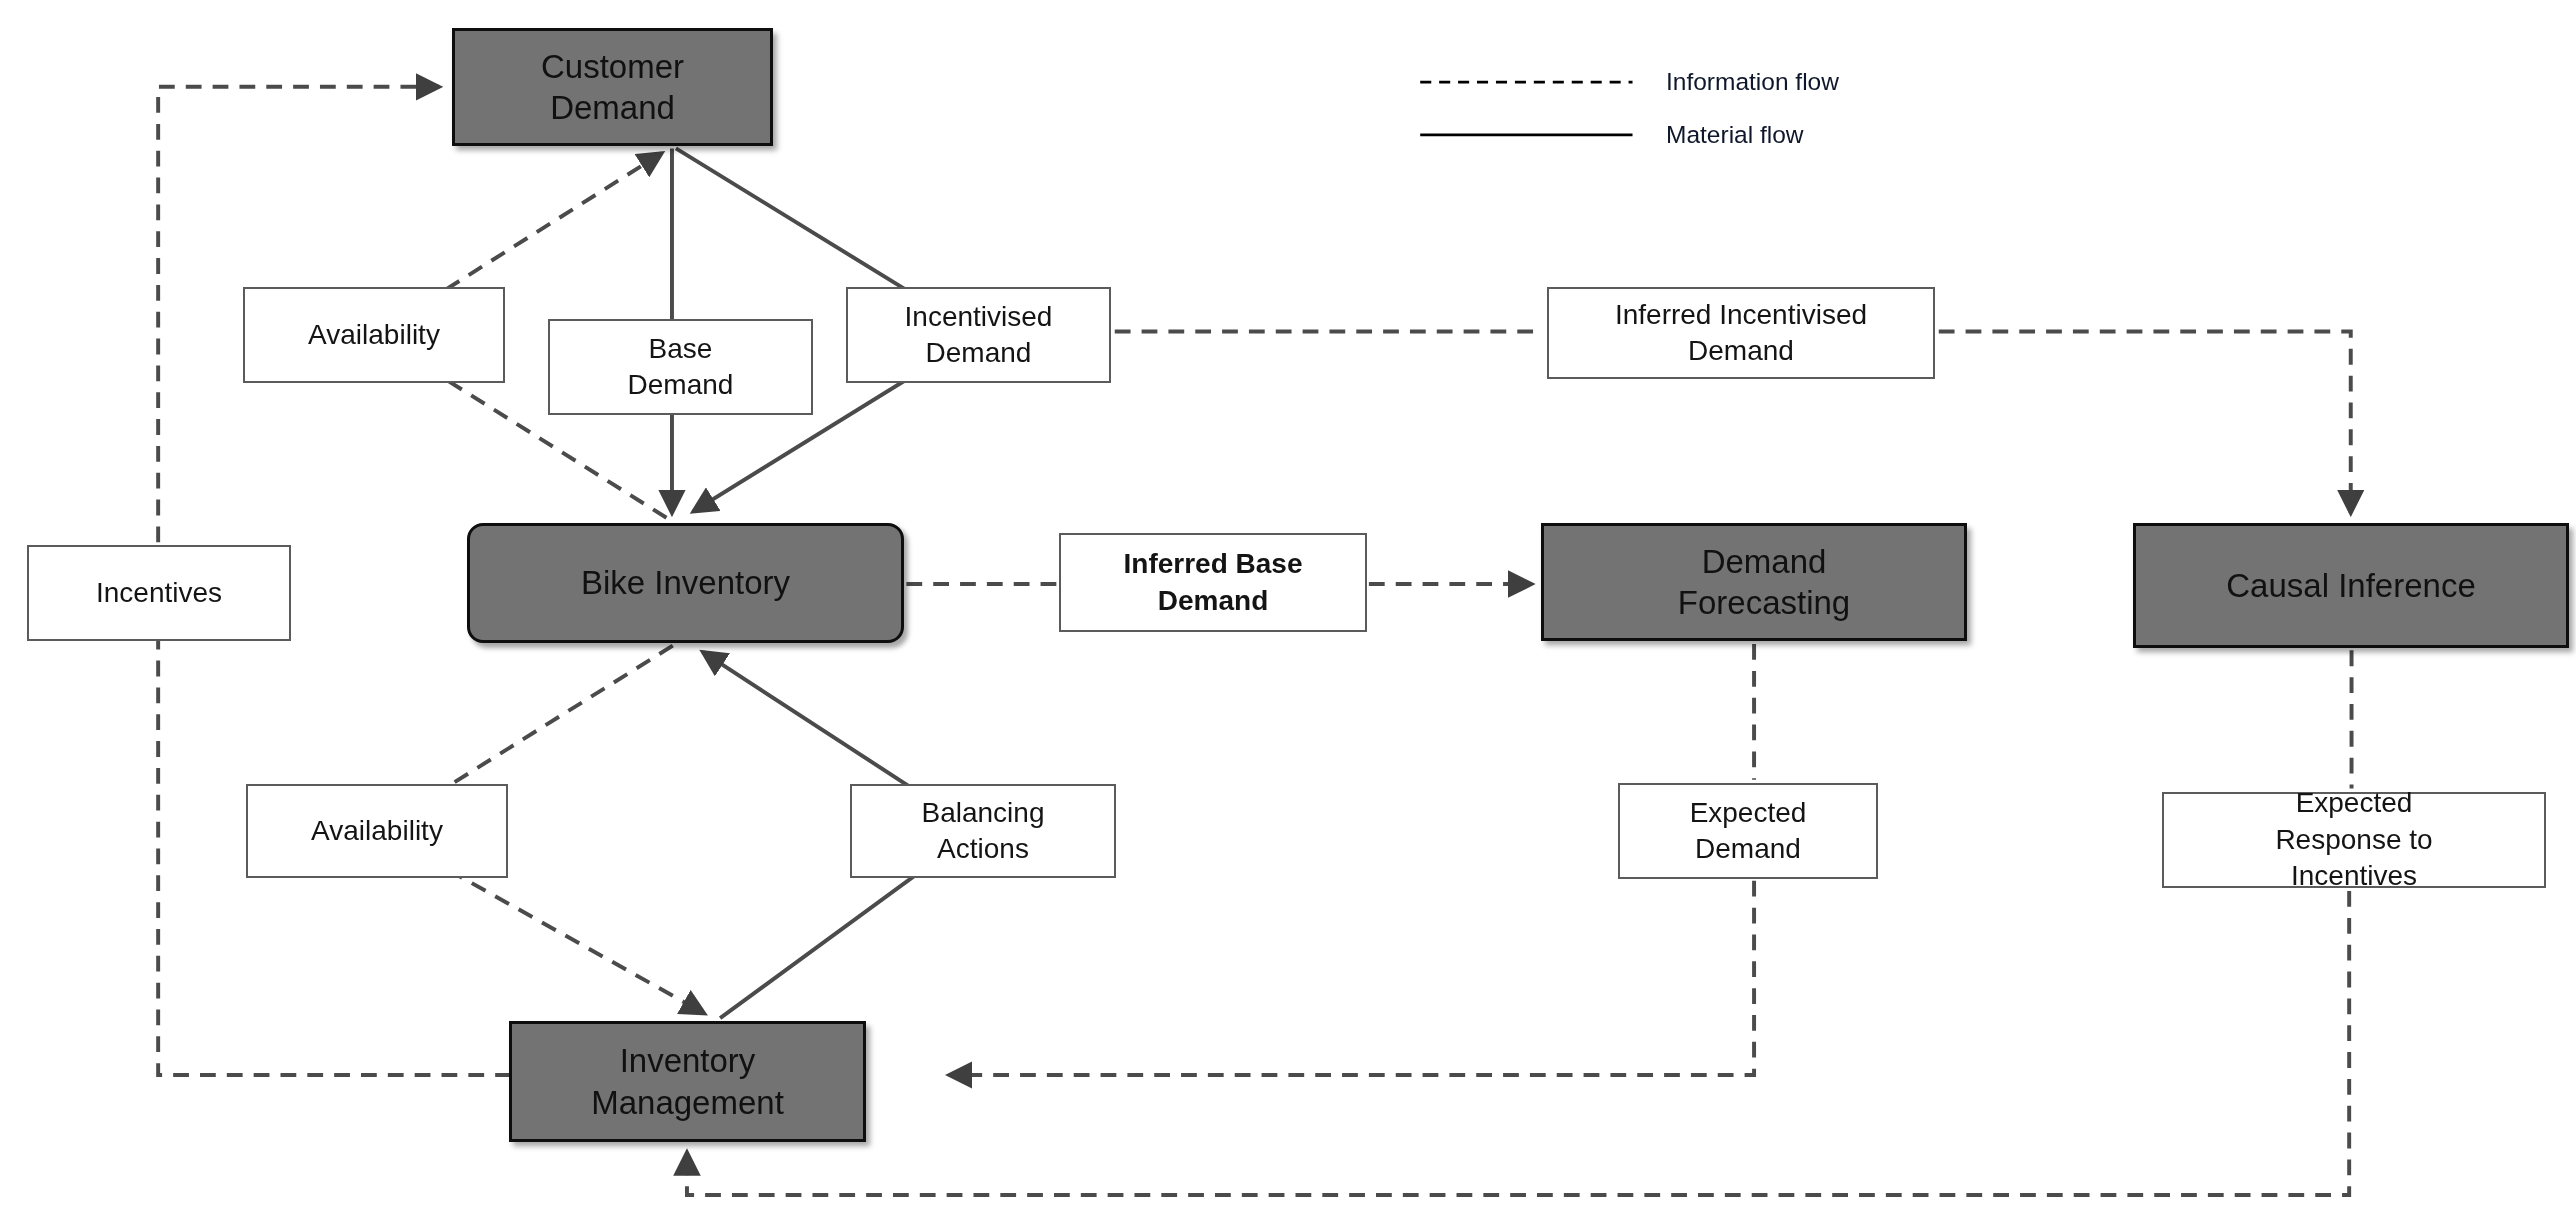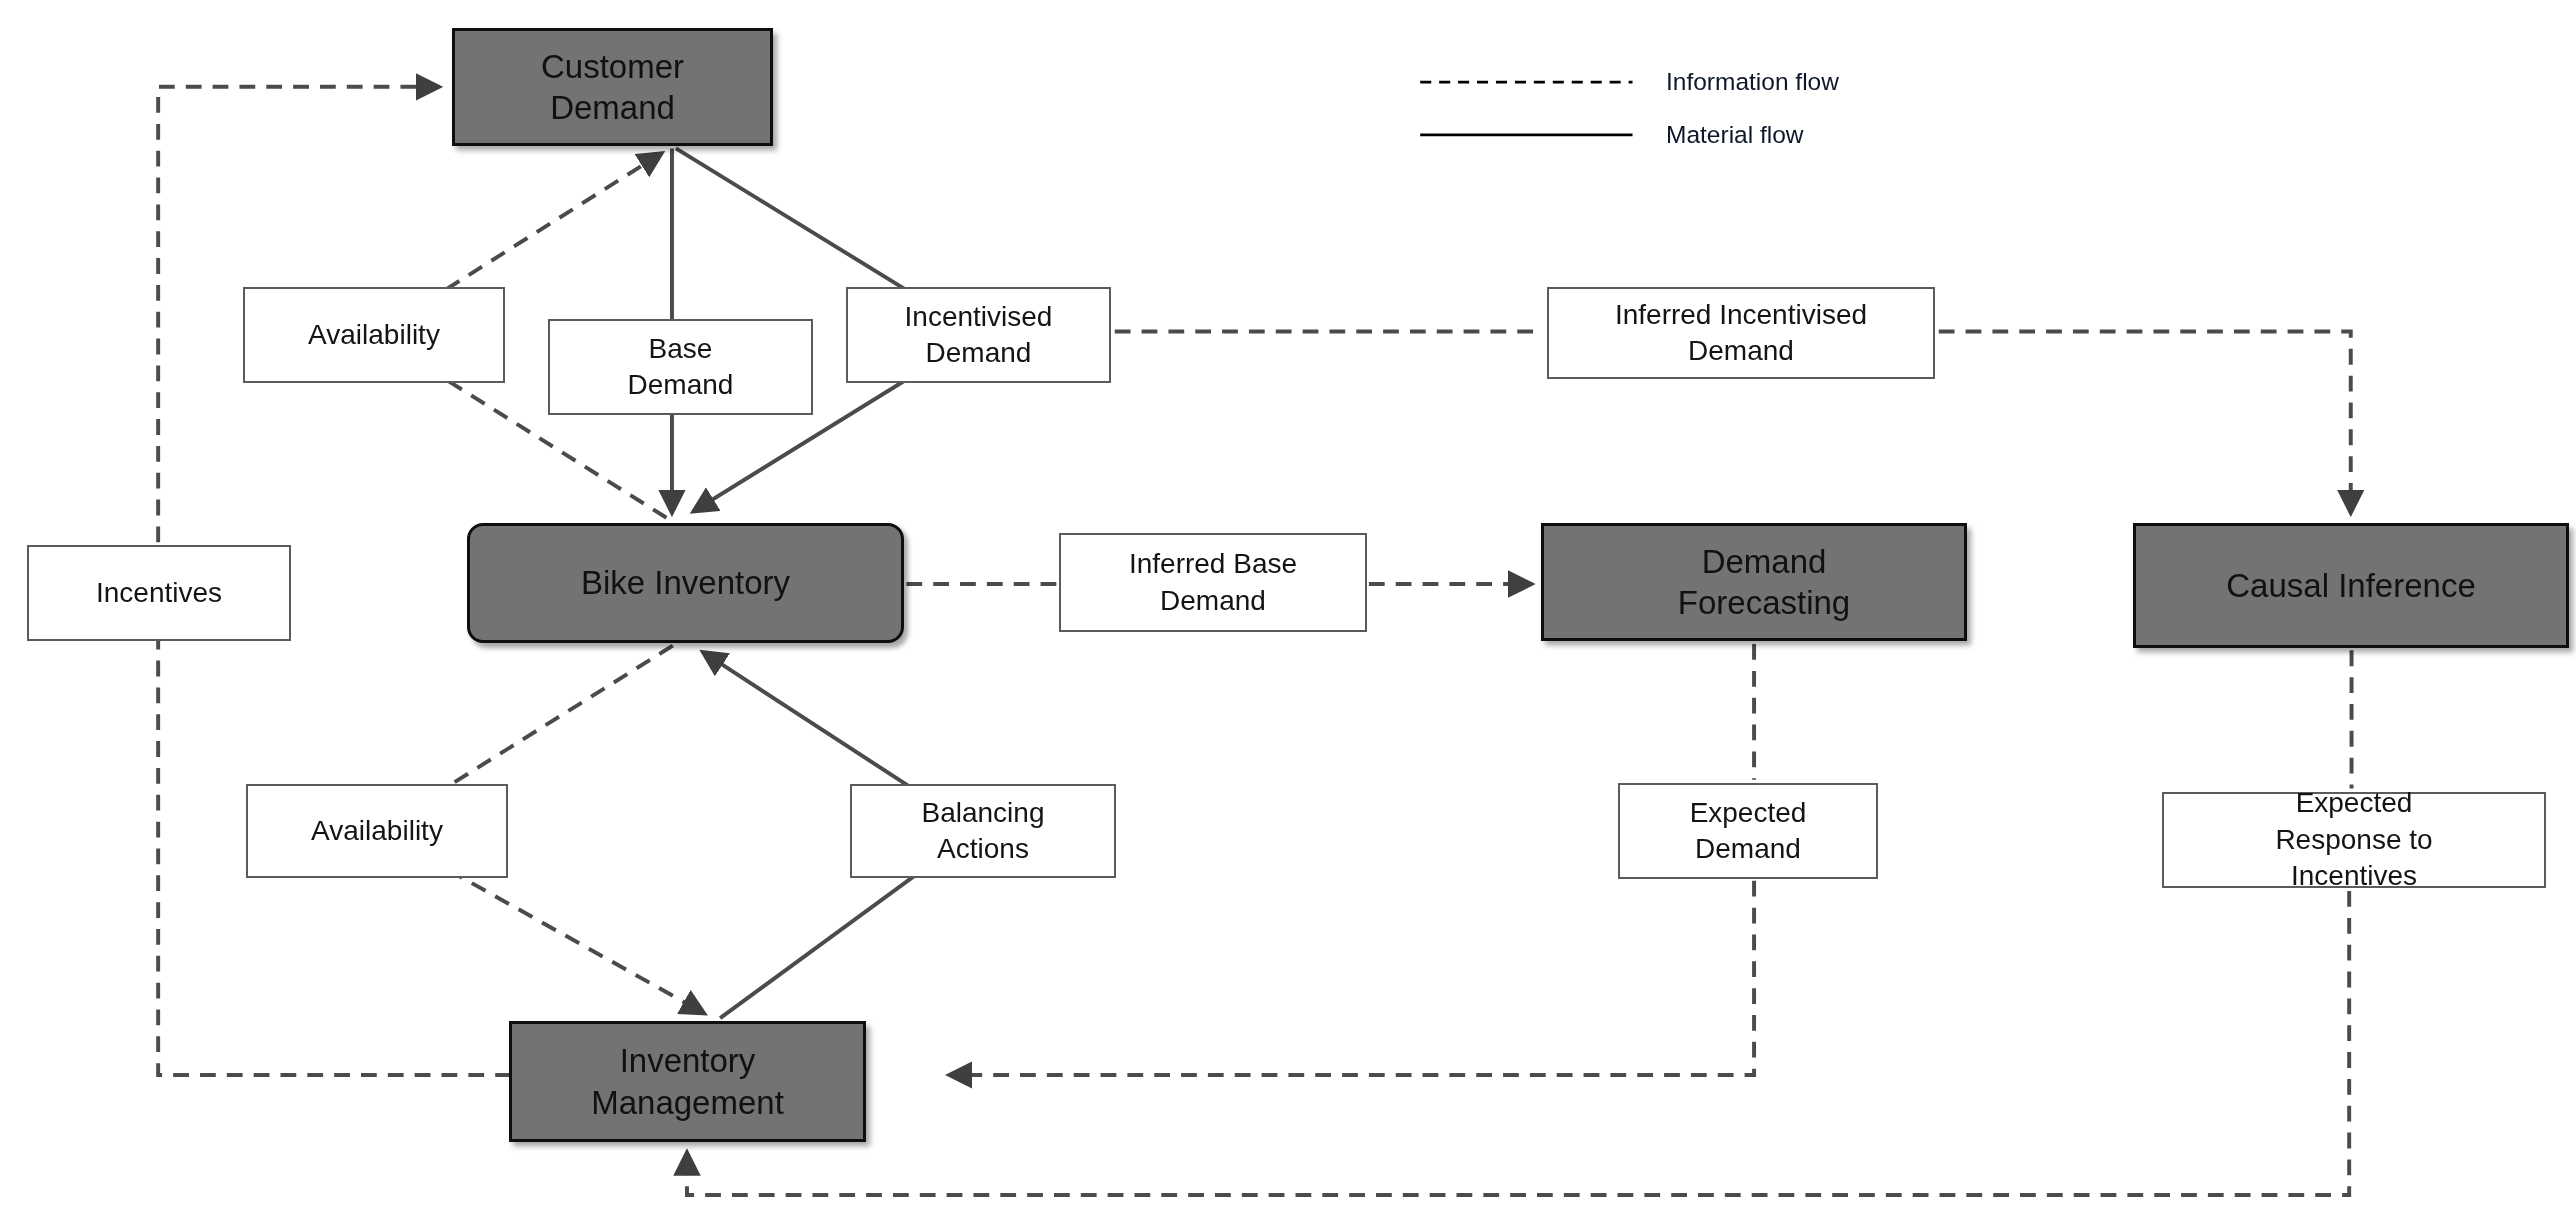--- a/index.html
+++ b/index.html
@@ -113,21 +113,21 @@
   </div>
 
   <div class="label-box" style="left:1547px;top:287px;width:388px;height:92px;">
     <span class="wrap-limit" style="--tw:332px;">Inferred Incentivised Demand</span>
   </div>
 
   <div class="label-box" style="left:27px;top:545px;width:264px;height:96px;">
     <span>Incentives</span>
   </div>
 
-  <div class="label-box" style="left:1059px;top:533px;width:308px;height:99px;">
+  <div class="label-box" style="left:1059px;top:533px;width:308px;height:99px;font-weight:bold;">
     <span class="wrap-limit" style="--tw:197px;">Inferred Base Demand</span>
   </div>
 
   <div class="label-box" style="left:246px;top:784px;width:262px;height:94px;">
     <span>Availability</span>
   </div>
 
   <div class="label-box" style="left:826px;top:784px;width:266px;height:94px;margin-left:24px;">
     <span class="wrap-limit" style="--tw:150px;">Balancing Actions</span>
   </div>

